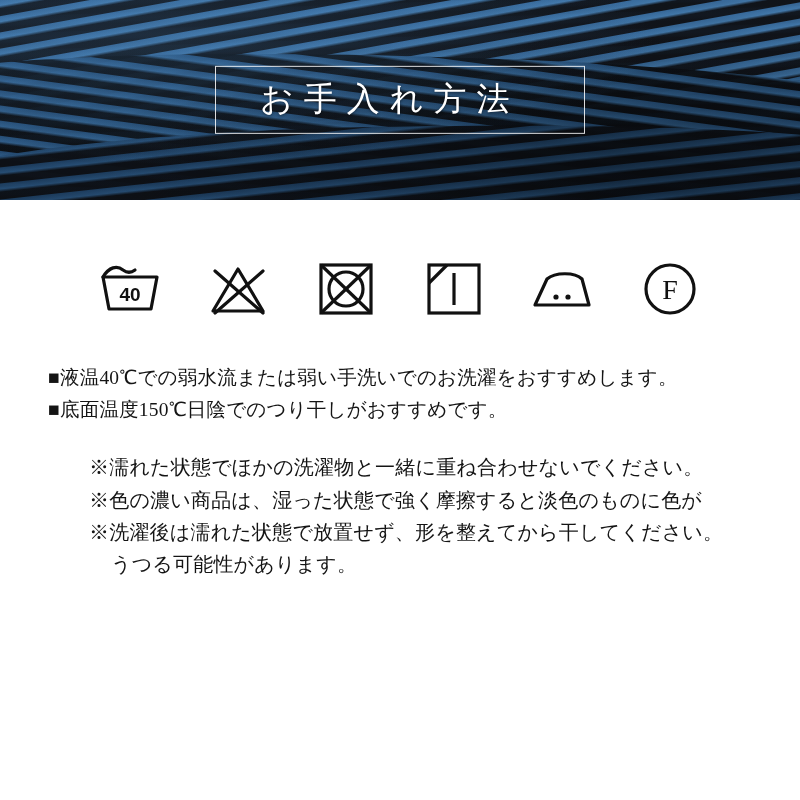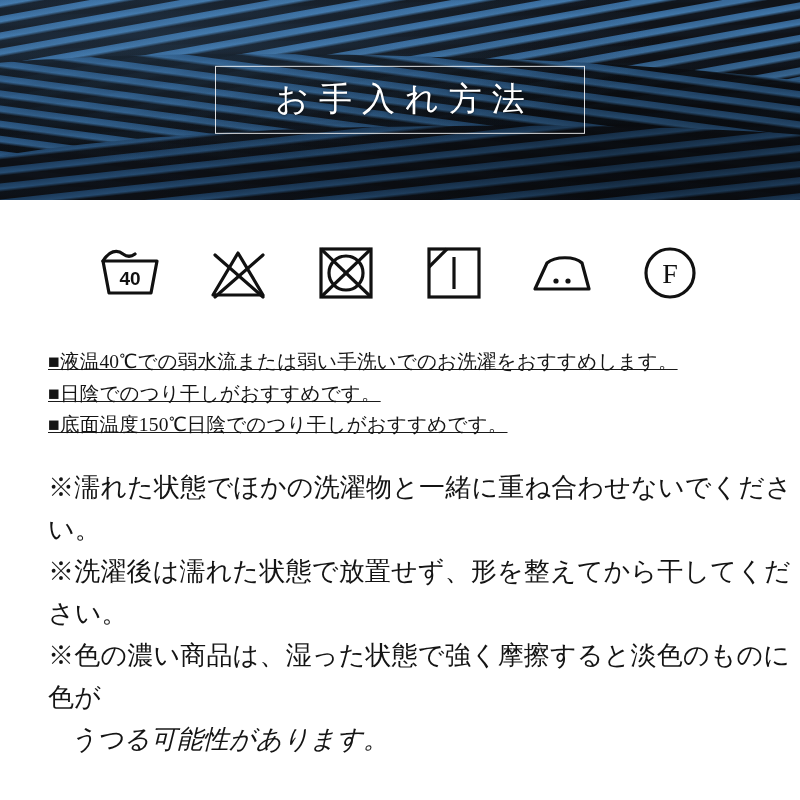--- a/index.html
+++ b/index.html
@@ -98,21 +98,20 @@
       linear-gradient(to bottom, rgba(0,0,0,0.10), rgba(0,0,0,0.22));
   }
   .hero-title-box {
     position: absolute;
     left: 50%;
     top: 50%;
     transform: translate(-50%, -50%);
     border: 1px solid rgba(255,255,255,0.85);
     padding: 14px 34px 16px 34px;
     min-width: 300px;
-    text-align: center;
   }
   .hero-title {
     color: #ffffff;
     font-family: "Liberation Serif", serif;
     font-size: 33px;
     letter-spacing: 10px;
     text-indent: 10px;
     line-height: 1.1;
     white-space: nowrap;
     text-shadow: 0 1px 3px rgba(0,0,0,0.45);
@@ -120,59 +119,59 @@
 
   
   .symbols {
     display: flex;
     justify-content: center;
     align-items: center;
     gap: 42px;
     height: 140px;
     padding-top: 6px;
     box-sizing: border-box;
+    margin-top: 16px;
   }
   .symbol {
     width: 66px;
     height: 62px;
     display: flex;
     align-items: center;
     justify-content: center;
   }
   .symbol svg { display: block; }
 
   
   .care-list {
     margin: 6px 0 0 0;
     padding: 0 0 0 48px;
     list-style: none;
-    text-decoration: underline;
   }
   .care-list li {
     font-family: "Liberation Serif", serif;
     font-size: 19.5px;
     line-height: 1.62;
     color: #141414;
     letter-spacing: 0.2px;
   }
   .note-list {
     margin: 26px 0 0 0;
     padding: 0 0 0 48px;
     list-style: none;
   }
   .note-list li {
     font-family: "Liberation Serif", serif;
-    font-size: 26px;
+    font-size: 20px;
     line-height: 1.62;
     color: #141414;
     letter-spacing: 0.2px;
+    margin-left: 41px;
   }
   .note-list li.indent-cont {
     padding-left: 22px;
-    font-style: italic;
   }
 </style>
 </head>
 <body>
 
 <div class="hero">
   <div class="hero-stripes"></div>
   <div class="hero-wave1"></div>
   <div class="hero-wave2"></div>
   <div class="hero-wave3"></div>
@@ -229,22 +228,21 @@
     <svg width="66" height="56" viewBox="0 0 66 56" aria-hidden="true">
       <circle cx="33" cy="28" r="24" fill="none" stroke="#111" stroke-width="3.2"></circle>
       <text x="33" y="38" text-anchor="middle" font-family="Liberation Serif, serif" font-size="28" fill="#111">F</text>
     </svg>
   </div>
 
 </div>
 
 <ul class="care-list">
   <li>■液温40℃での弱水流または弱い手洗いでのお洗濯をおすすめします。</li>
-  <li>■日陰でのつり干しがおすすめです。</li>
   <li>■底面温度150℃日陰でのつり干しがおすすめです。</li>
 </ul>
 
 <ul class="note-list">
   <li>※濡れた状態でほかの洗濯物と一緒に重ね合わせないでください。</li>
+  <li>※色の濃い商品は、湿った状態で強く摩擦すると淡色のものに色が</li>
   <li>※洗濯後は濡れた状態で放置せず、形を整えてから干してください。</li>
-  <li>※色の濃い商品は、湿った状態で強く摩擦すると淡色のものに色が</li>
   <li class="indent-cont">うつる可能性があります。</li>
 </ul>
 
 </body></html>

